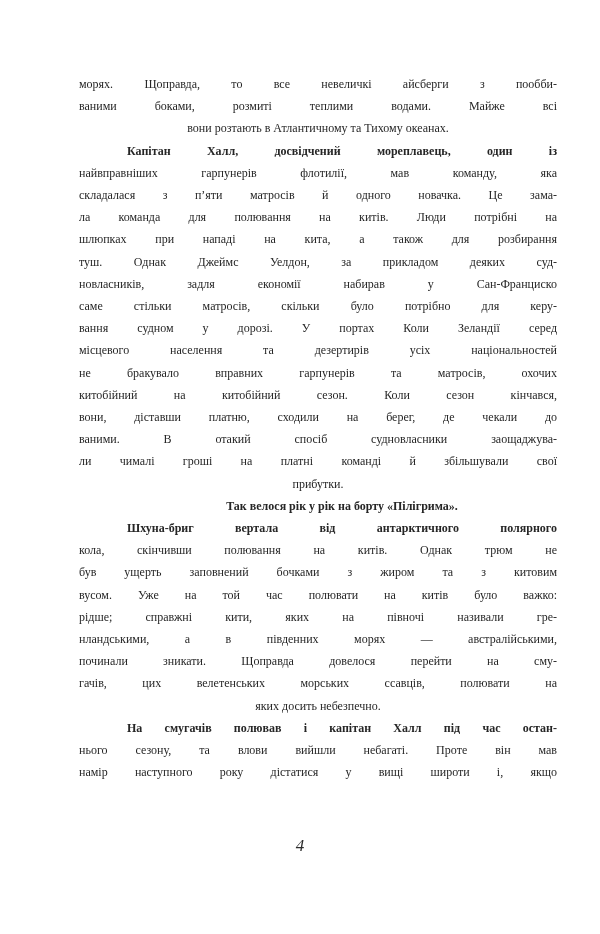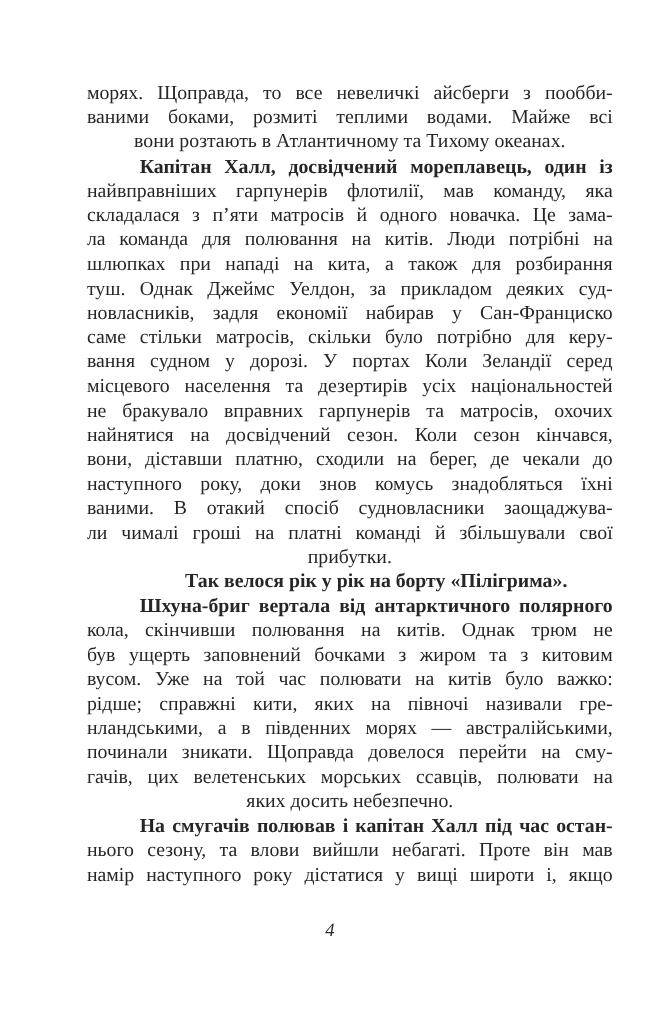--- a/index.html
+++ b/index.html
@@ -14,21 +14,21 @@
     background: #ffffff;
     overflow: hidden;
     font-family: "Liberation Serif", serif;
     color: #262626;
   }
   .text-block {
     position: absolute;
     left: 79px;
     top: 73px;
     width: 478px;
-    font-size: 18px;
+    font-size: 12px;
     line-height: 22.2px;
     -webkit-font-smoothing: antialiased;
   }
   .line {
     text-align: center;
   }
   .line.justify {
     text-align: justify;
     text-align-last: justify;
     -moz-text-align-last: justify;
@@ -61,23 +61,22 @@
       <div class="line justify">найвправніших гарпунерів флотилії, мав команду, яка</div>
       <div class="line justify">складалася з п’яти матросів й одного новачка. Це зама-</div>
       <div class="line justify">ла команда для полювання на китів. Люди потрібні на</div>
       <div class="line justify">шлюпках при нападі на кита, а також для розбирання</div>
       <div class="line justify">туш. Однак Джеймс Уелдон, за прикладом деяких суд-</div>
       <div class="line justify">новласників, задля економії набирав у Сан-Франциско</div>
       <div class="line justify">саме стільки матросів, скільки було потрібно для керу-</div>
       <div class="line justify">вання судном у дорозі. У портах Коли Зеландії серед</div>
       <div class="line justify">місцевого населення та дезертирів усіх національностей</div>
       <div class="line justify">не бракувало вправних гарпунерів та матросів, охочих</div>
-      <div class="line justify">найнятися на досвідчений сезон. Коли сезон кінчався,</div>
+      <div class="line justify">китобійний на китобійний сезон. Коли сезон кінчався,</div>
       <div class="line justify">вони, діставши платню, сходили на берег, де чекали до</div>
-      <div class="line justify">наступного року, доки знов комусь знадобляться їхні</div>
       <div class="line justify">ваними. В отакий спосіб судновласники заощаджува-</div>
       <div class="line justify">ли чималі гроші на платні команді й збільшували свої</div>
       <div class="line">прибутки.</div>
       <div class="line indent">Так велося рік у рік на борту «Пілігрима».</div>
       <div class="line indent justify">Шхуна-бриг вертала від антарктичного полярного</div>
       <div class="line justify">кола, скінчивши полювання на китів. Однак трюм не</div>
       <div class="line justify">був ущерть заповнений бочками з жиром та з китовим</div>
       <div class="line justify">вусом. Уже на той час полювати на китів було важко:</div>
       <div class="line justify">рідше; справжні кити, яких на півночі називали гре-</div>
       <div class="line justify">нландськими, а в південних морях — австралійськими,</div>

